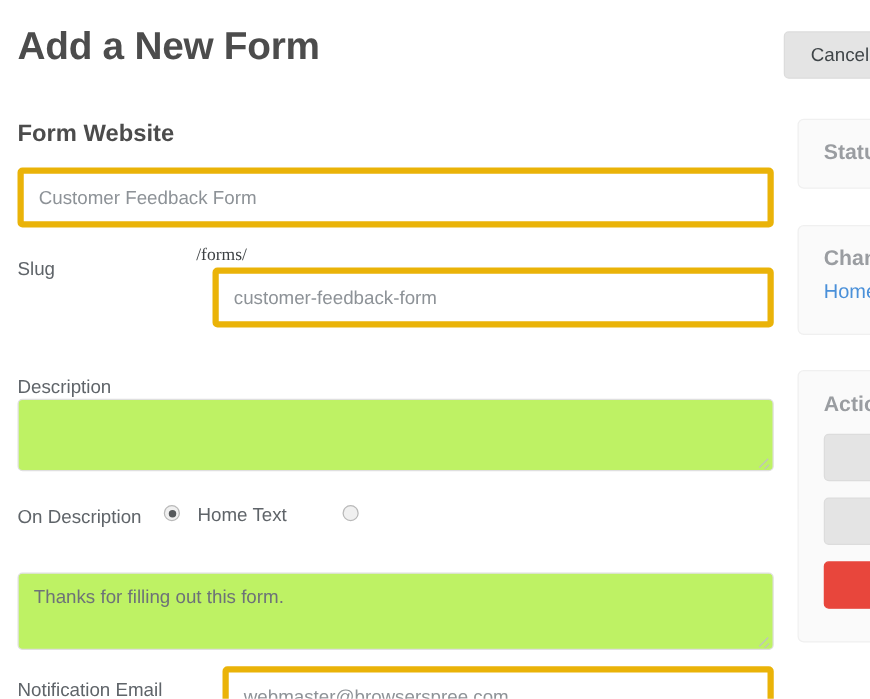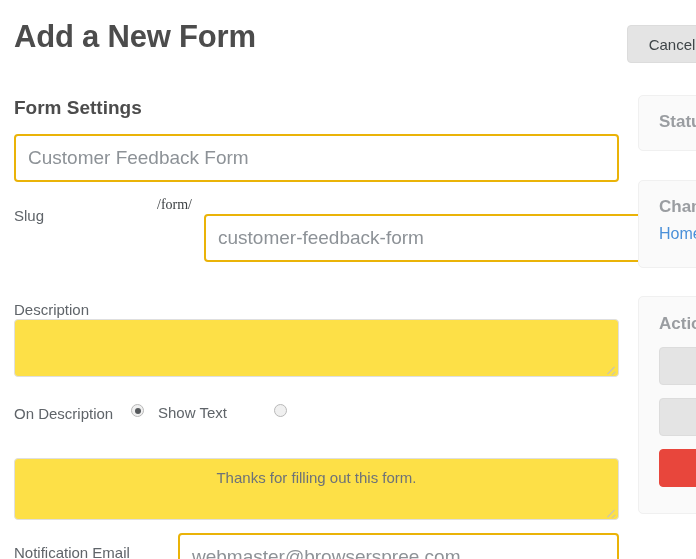--- a/index.html
+++ b/index.html
@@ -14,21 +14,20 @@
     font-family: "Liberation Sans", sans-serif;
     color: #555b60;
     -webkit-font-smoothing: antialiased;
   }
 
   .page {
     position: relative;
     width: 696px;
     height: 559px;
     overflow: hidden;
-    text-align: center;
   }
 
   
   .page-title {
     position: absolute;
     left: 14px;
     top: 18px;
     font-size: 31px;
     font-weight: bold;
     color: #4c4c4c;
@@ -80,35 +79,35 @@
 
   .field-label {
     font-size: 15px;
     color: #5f6469;
     line-height: 20px;
   }
 
   .text-input {
     box-sizing: border-box;
     background: #ffffff;
-    border: 2px solid #eab308;
+    border: 5px solid #eab308;
     border-radius: 4px;
     font-family: "Liberation Sans", sans-serif;
-    font-size: 19px;
+    font-size: 15px;
     color: #8d9297;
     padding: 0 12px;
     display: flex;
     align-items: center;
     white-space: nowrap;
     overflow: hidden;
   }
 
   .textarea-box {
     box-sizing: border-box;
-    background: #fde047;
+    background: #bef264;
     border: 1px solid #dfdfdf;
     border-radius: 4px;
     font-size: 15px;
     color: #8d9297;
     padding: 10px 12px;
     position: relative;
     overflow: hidden;
   }
   .resize-grip {
     position: absolute;
@@ -157,21 +156,20 @@
     color: #3c4043;
     line-height: 18px;
     white-space: nowrap;
   }
   #slug-input {
     position: absolute;
     left: 170px;
     top: 214px;
     width: 449px;
     height: 48px;
-    margin-left: 34px;
   }
 
   
   #description-label {
     position: absolute;
     left: 14px;
     top: 300px;
   }
   #description-textarea {
     position: absolute;
@@ -348,38 +346,38 @@
 <body>
 
 <div class="page">
 
   <div class="page-title">Add a New Form</div>
 
   <div class="cancel-button">Cancel</div>
 
   <div class="main-col">
 
-    <div class="section-title">Form Settings</div>
+    <div class="section-title">Form Website</div>
 
     <div class="text-input" id="form-name-input">Customer Feedback Form</div>
 
     <div class="field-label" id="slug-label">Slug</div>
-    <div id="slug-prefix">/form/</div>
+    <div id="slug-prefix">/forms/</div>
     <div class="text-input" id="slug-input">customer-feedback-form</div>
 
     <div class="field-label" id="description-label">Description</div>
     <div class="textarea-box" id="description-textarea">
       <span></span>
       <span class="resize-grip"></span>
     </div>
 
     <div class="field-label" id="confirmation-label">On Description</div>
 
     <span class="radio-dot checked" id="radio-show-text"></span>
-    <div class="field-label" id="label-show-text">Show Text</div>
+    <div class="field-label" id="label-show-text">Home Text</div>
 
     <span class="radio-dot" id="radio-redirect"></span>
 
     <div class="textarea-box" id="confirmation-textarea">
       <span>Thanks for filling out this form.</span>
       <span class="resize-grip"></span>
     </div>
 
     <div class="field-label" id="notification-label">Notification Email</div>
     <div class="text-input" id="notification-input">webmaster@browserspree.com</div>

